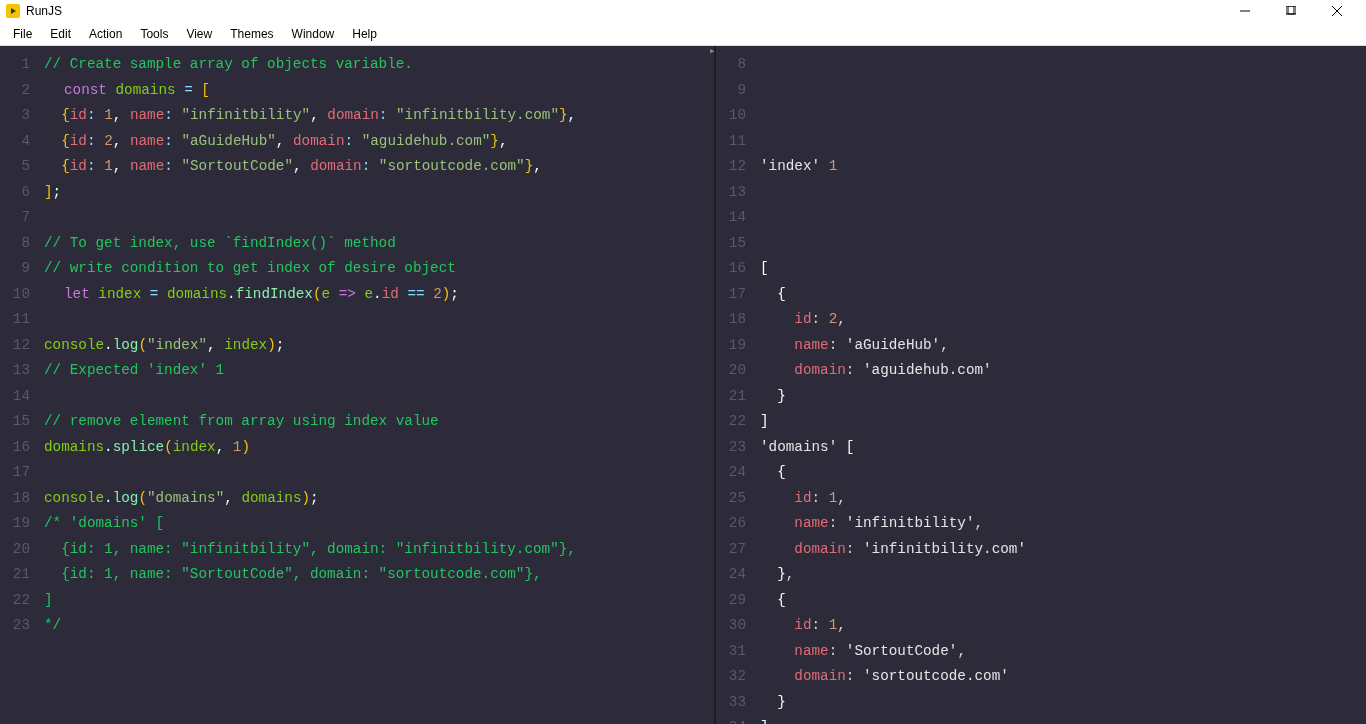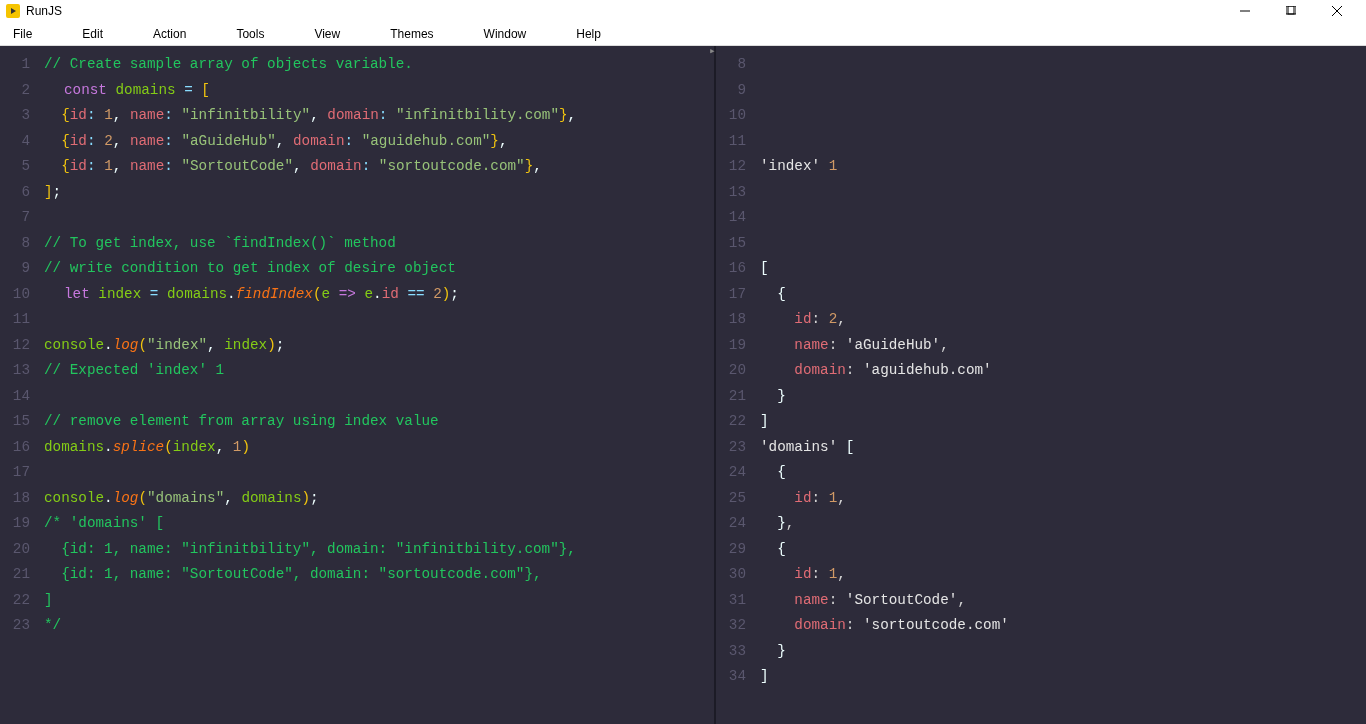--- a/index.html
+++ b/index.html
@@ -51,21 +51,20 @@
 .menubar {
   height: 24px;
   background: #ffffff;
   display: flex;
   align-items: center;
   padding: 0 4px;
   font-family: "Segoe UI", Arial, sans-serif;
   font-size: 12px;
   color: #000;
   border-bottom: 1px solid #ddd;
-  gap: 32px;
 }
 .menubar .menu-item {
   padding: 0 9px;
   cursor: pointer;
 }
 .panes {
   display: flex;
   height: calc(100% - 46px);
 }
 .pane-left {
@@ -113,21 +112,21 @@
 
 .cm { color: #22c55e; font-style: normal; } 
 .kw { color: #c678dd; margin-left: 20px; } 
 .vr { color: #84cc16; } 
 .op { color: #89ddff; } 
 .pn { color: #eeffff; } 
 .pn2 { color: #f1c40f; } 
 .pr { color: #e06c75; } 
 .nu { color: #d19a66; } 
 .st { color: #98c379; } 
-.fn { color: #f97316; font-style: italic; } 
+.fn { color: #86efac; } 
 .kw2 { color: #c678dd; } 
 .pl { color: #d4d4d4; }
 
 
 .o-str { color: #e5e5e5; }
 .o-num { color: #d19a66; }
 .o-pn  { color: #d4d4d4; }
 .o-key { color: #e06c75; }
 .o-br  { color: #eeffff; }
 </style>
@@ -210,20 +209,22 @@
         <div class="line"><div class="gutter">16</div><div class="code"><span class="o-br">[</span></div></div>
         <div class="line"><div class="gutter">17</div><div class="code"><span class="o-pn">  </span><span class="o-br">{</span></div></div>
         <div class="line"><div class="gutter">18</div><div class="code"><span class="o-pn">    </span><span class="o-key">id</span><span class="o-pn">: </span><span class="o-num">2</span><span class="o-pn">,</span></div></div>
         <div class="line"><div class="gutter">19</div><div class="code"><span class="o-pn">    </span><span class="o-key">name</span><span class="o-pn">: </span><span class="o-str">'aGuideHub'</span><span class="o-pn">,</span></div></div>
         <div class="line"><div class="gutter">20</div><div class="code"><span class="o-pn">    </span><span class="o-key">domain</span><span class="o-pn">: </span><span class="o-str">'aguidehub.com'</span></div></div>
         <div class="line"><div class="gutter">21</div><div class="code"><span class="o-pn">  </span><span class="o-br">}</span></div></div>
         <div class="line"><div class="gutter">22</div><div class="code"><span class="o-br">]</span></div></div>
         <div class="line"><div class="gutter">23</div><div class="code"><span class="o-str">'domains'</span><span class="o-pn"> </span><span class="o-br">[</span></div></div>
         <div class="line"><div class="gutter">24</div><div class="code"><span class="o-pn">  </span><span class="o-br">{</span></div></div>
         <div class="line"><div class="gutter">25</div><div class="code"><span class="o-pn">    </span><span class="o-key">id</span><span class="o-pn">: </span><span class="o-num">1</span><span class="o-pn">,</span></div></div>
+        <div class="line"><div class="gutter">26</div><div class="code"><span class="o-pn">    </span><span class="o-key">name</span><span class="o-pn">: </span><span class="o-str">'infinitbility'</span><span class="o-pn">,</span></div></div>
+        <div class="line"><div class="gutter">27</div><div class="code"><span class="o-pn">    </span><span class="o-key">domain</span><span class="o-pn">: </span><span class="o-str">'infinitbility.com'</span></div></div>
         <div class="line"><div class="gutter">24</div><div class="code"><span class="o-pn">  </span><span class="o-br">}</span><span class="o-pn">,</span></div></div>
         <div class="line"><div class="gutter">29</div><div class="code"><span class="o-pn">  </span><span class="o-br">{</span></div></div>
         <div class="line"><div class="gutter">30</div><div class="code"><span class="o-pn">    </span><span class="o-key">id</span><span class="o-pn">: </span><span class="o-num">1</span><span class="o-pn">,</span></div></div>
         <div class="line"><div class="gutter">31</div><div class="code"><span class="o-pn">    </span><span class="o-key">name</span><span class="o-pn">: </span><span class="o-str">'SortoutCode'</span><span class="o-pn">,</span></div></div>
         <div class="line"><div class="gutter">32</div><div class="code"><span class="o-pn">    </span><span class="o-key">domain</span><span class="o-pn">: </span><span class="o-str">'sortoutcode.com'</span></div></div>
         <div class="line"><div class="gutter">33</div><div class="code"><span class="o-pn">  </span><span class="o-br">}</span></div></div>
         <div class="line"><div class="gutter">34</div><div class="code"><span class="o-br">]</span></div></div>
       </div>
   </div>
 </div>

